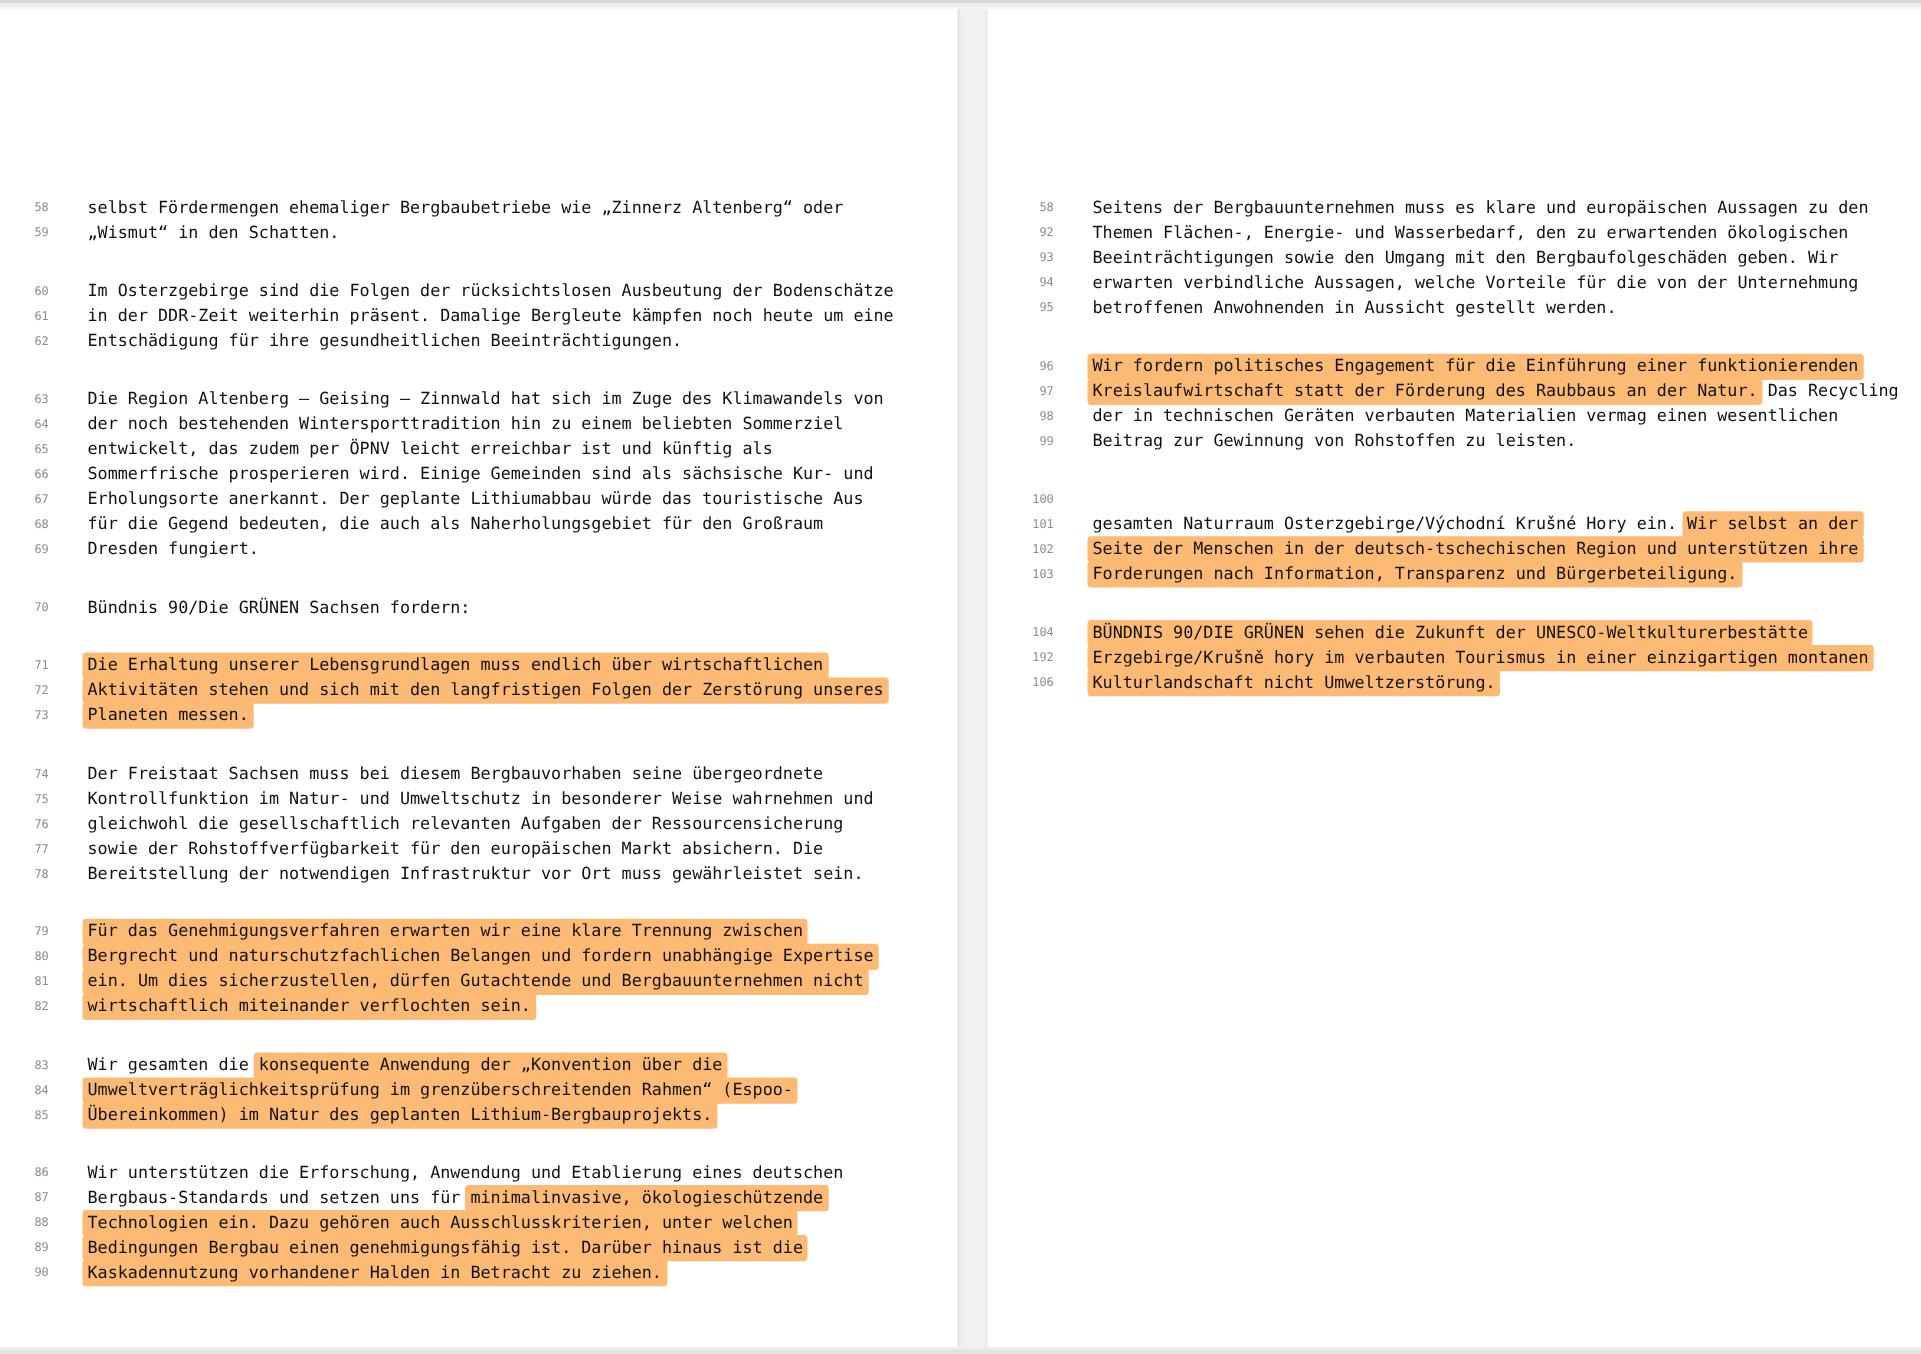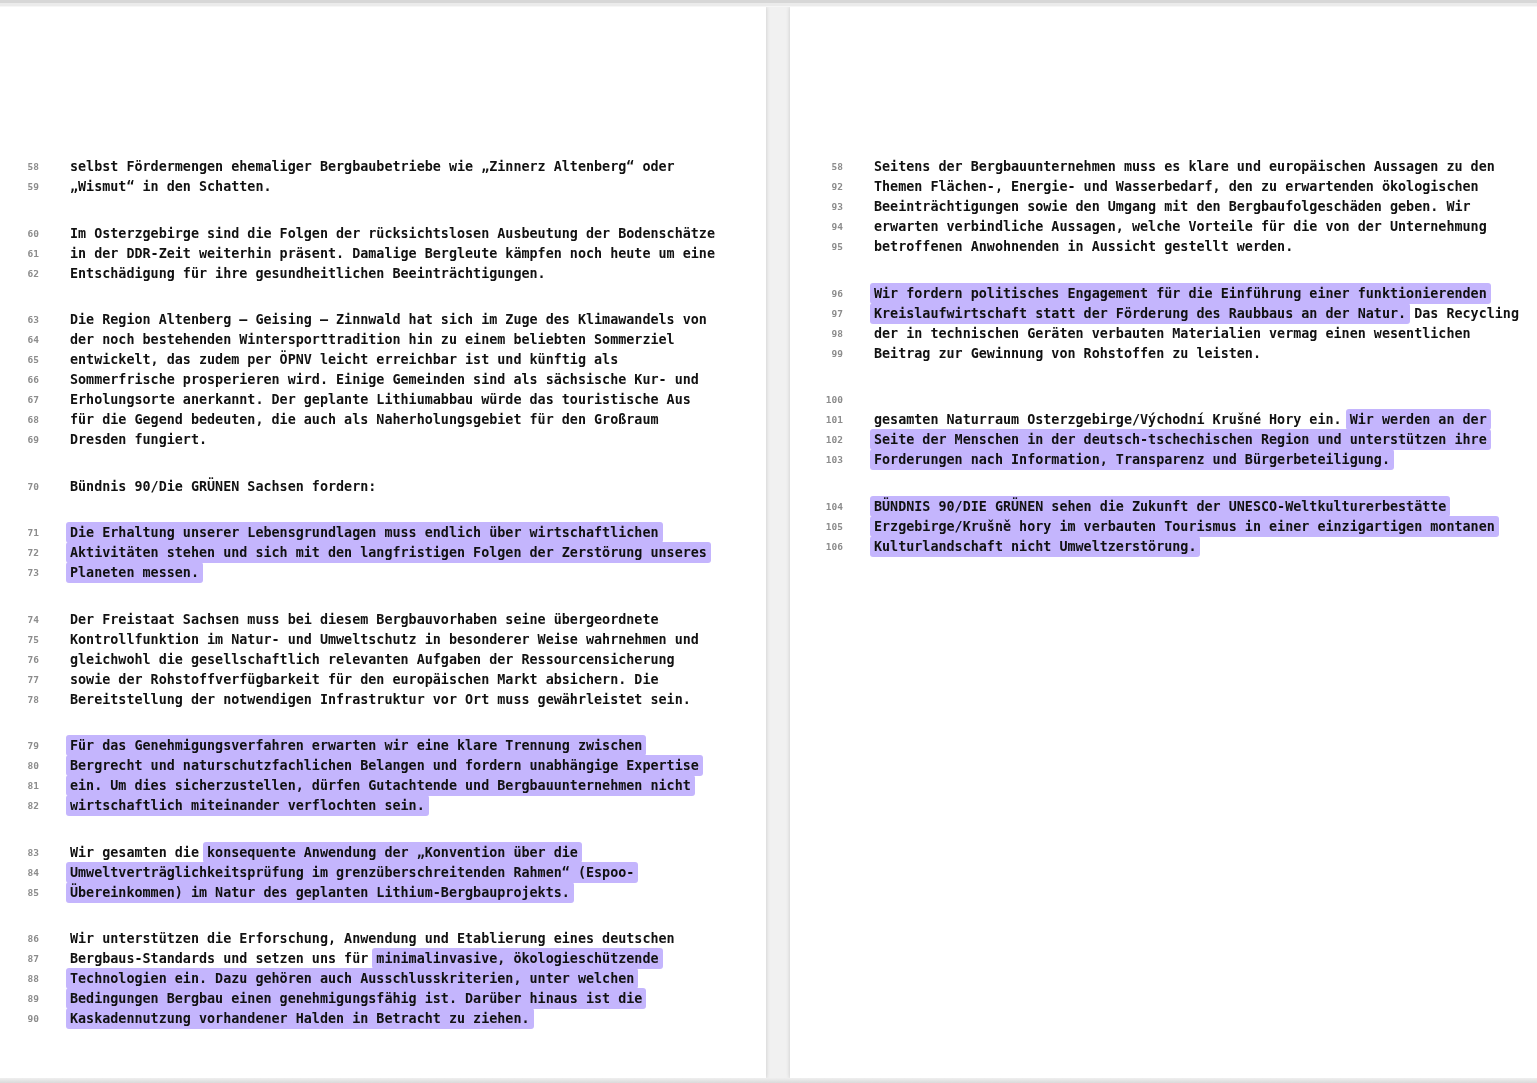--- a/index.html
+++ b/index.html
@@ -1,21 +1,21 @@
 <!DOCTYPE html>
 <html><head>
 <meta charset="utf-8">
 <style>
   html, body { margin:0; padding:0; }
   body {
     width:1537px; height:1083px; overflow:hidden; position:relative;
     background:#f1f1f1;
     font-family:"DejaVu Sans Mono", monospace;
   }
-  .viewport { position:absolute; inset:0;font-weight:bold; }
+  .viewport { position:absolute; inset:0; }
   .strip-top {
     position:absolute; top:0; left:0; right:0; height:7px; z-index:3;
     background:linear-gradient(#d7d7d7 0 38%, #ebebeb 38% 80%, #f6f6f6 80%);
   }
   .strip-bottom {
     position:absolute; bottom:0; left:0; right:0; height:5px; z-index:3;
     background:linear-gradient(#efefef, #dadada);
   }
   .page {
     position:absolute; top:7px; bottom:5px; background:#ffffff;
@@ -29,21 +29,21 @@
   .line {
     position:relative; height:20px; line-height:20px;
     font-size:13.4px; color:#111; padding-left:84px; white-space:pre;
   }
   .num {
     position:absolute; left:0; top:0; width:53px; text-align:right;
     font-size:9.5px; color:#8c8c8c; line-height:20px;
   }
   .txt { white-space:pre; }
   .hl {
-    background:#c4b5fd; border-radius:3px;
+    background:#fdba74; border-radius:3px;
     padding:3px 4px; margin:0 -4px;
   }
 </style>
 </head>
 <body>
 
 <div class="viewport">
   <div class="strip-top"></div>
   <div class="page page-left">
       <div class="para">
@@ -107,24 +107,24 @@
         <div class="line"><span class="num">95</span><span class="txt"><span class="plain">betroffenen Anwohnenden in Aussicht gestellt werden.</span></span></div>
       </div>
       <div class="para">
         <div class="line"><span class="num">96</span><span class="txt"><span class="hl">Wir fordern politisches Engagement für die Einführung einer funktionierenden</span></span></div>
         <div class="line"><span class="num">97</span><span class="txt"><span class="hl">Kreislaufwirtschaft statt der Förderung des Raubbaus an der Natur.</span><span class="plain"> Das Recycling</span></span></div>
         <div class="line"><span class="num">98</span><span class="txt"><span class="plain">der in technischen Geräten verbauten Materialien vermag einen wesentlichen</span></span></div>
         <div class="line"><span class="num">99</span><span class="txt"><span class="plain">Beitrag zur Gewinnung von Rohstoffen zu leisten.</span></span></div>
       </div>
       <div class="para">
         <div class="line"><span class="num">100</span></div>
-        <div class="line"><span class="num">101</span><span class="txt"><span class="plain">gesamten Naturraum Osterzgebirge/Východní Krušné Hory ein. </span><span class="hl">Wir werden an der</span></span></div>
+        <div class="line"><span class="num">101</span><span class="txt"><span class="plain">gesamten Naturraum Osterzgebirge/Východní Krušné Hory ein. </span><span class="hl">Wir selbst an der</span></span></div>
         <div class="line"><span class="num">102</span><span class="txt"><span class="hl">Seite der Menschen in der deutsch-tschechischen Region und unterstützen ihre</span></span></div>
         <div class="line"><span class="num">103</span><span class="txt"><span class="hl">Forderungen nach Information, Transparenz und Bürgerbeteiligung.</span></span></div>
       </div>
       <div class="para">
         <div class="line"><span class="num">104</span><span class="txt"><span class="hl">BÜNDNIS 90/DIE GRÜNEN sehen die Zukunft der UNESCO-Weltkulturerbestätte</span></span></div>
-        <div class="line"><span class="num">105</span><span class="txt"><span class="hl">Erzgebirge/Krušně hory im verbauten Tourismus in einer einzigartigen montanen</span></span></div>
+        <div class="line"><span class="num">192</span><span class="txt"><span class="hl">Erzgebirge/Krušně hory im verbauten Tourismus in einer einzigartigen montanen</span></span></div>
         <div class="line"><span class="num">106</span><span class="txt"><span class="hl">Kulturlandschaft nicht Umweltzerstörung.</span></span></div>
       </div>
     </div>
   <div class="strip-bottom"></div>
 </div>
 
 </body></html>

